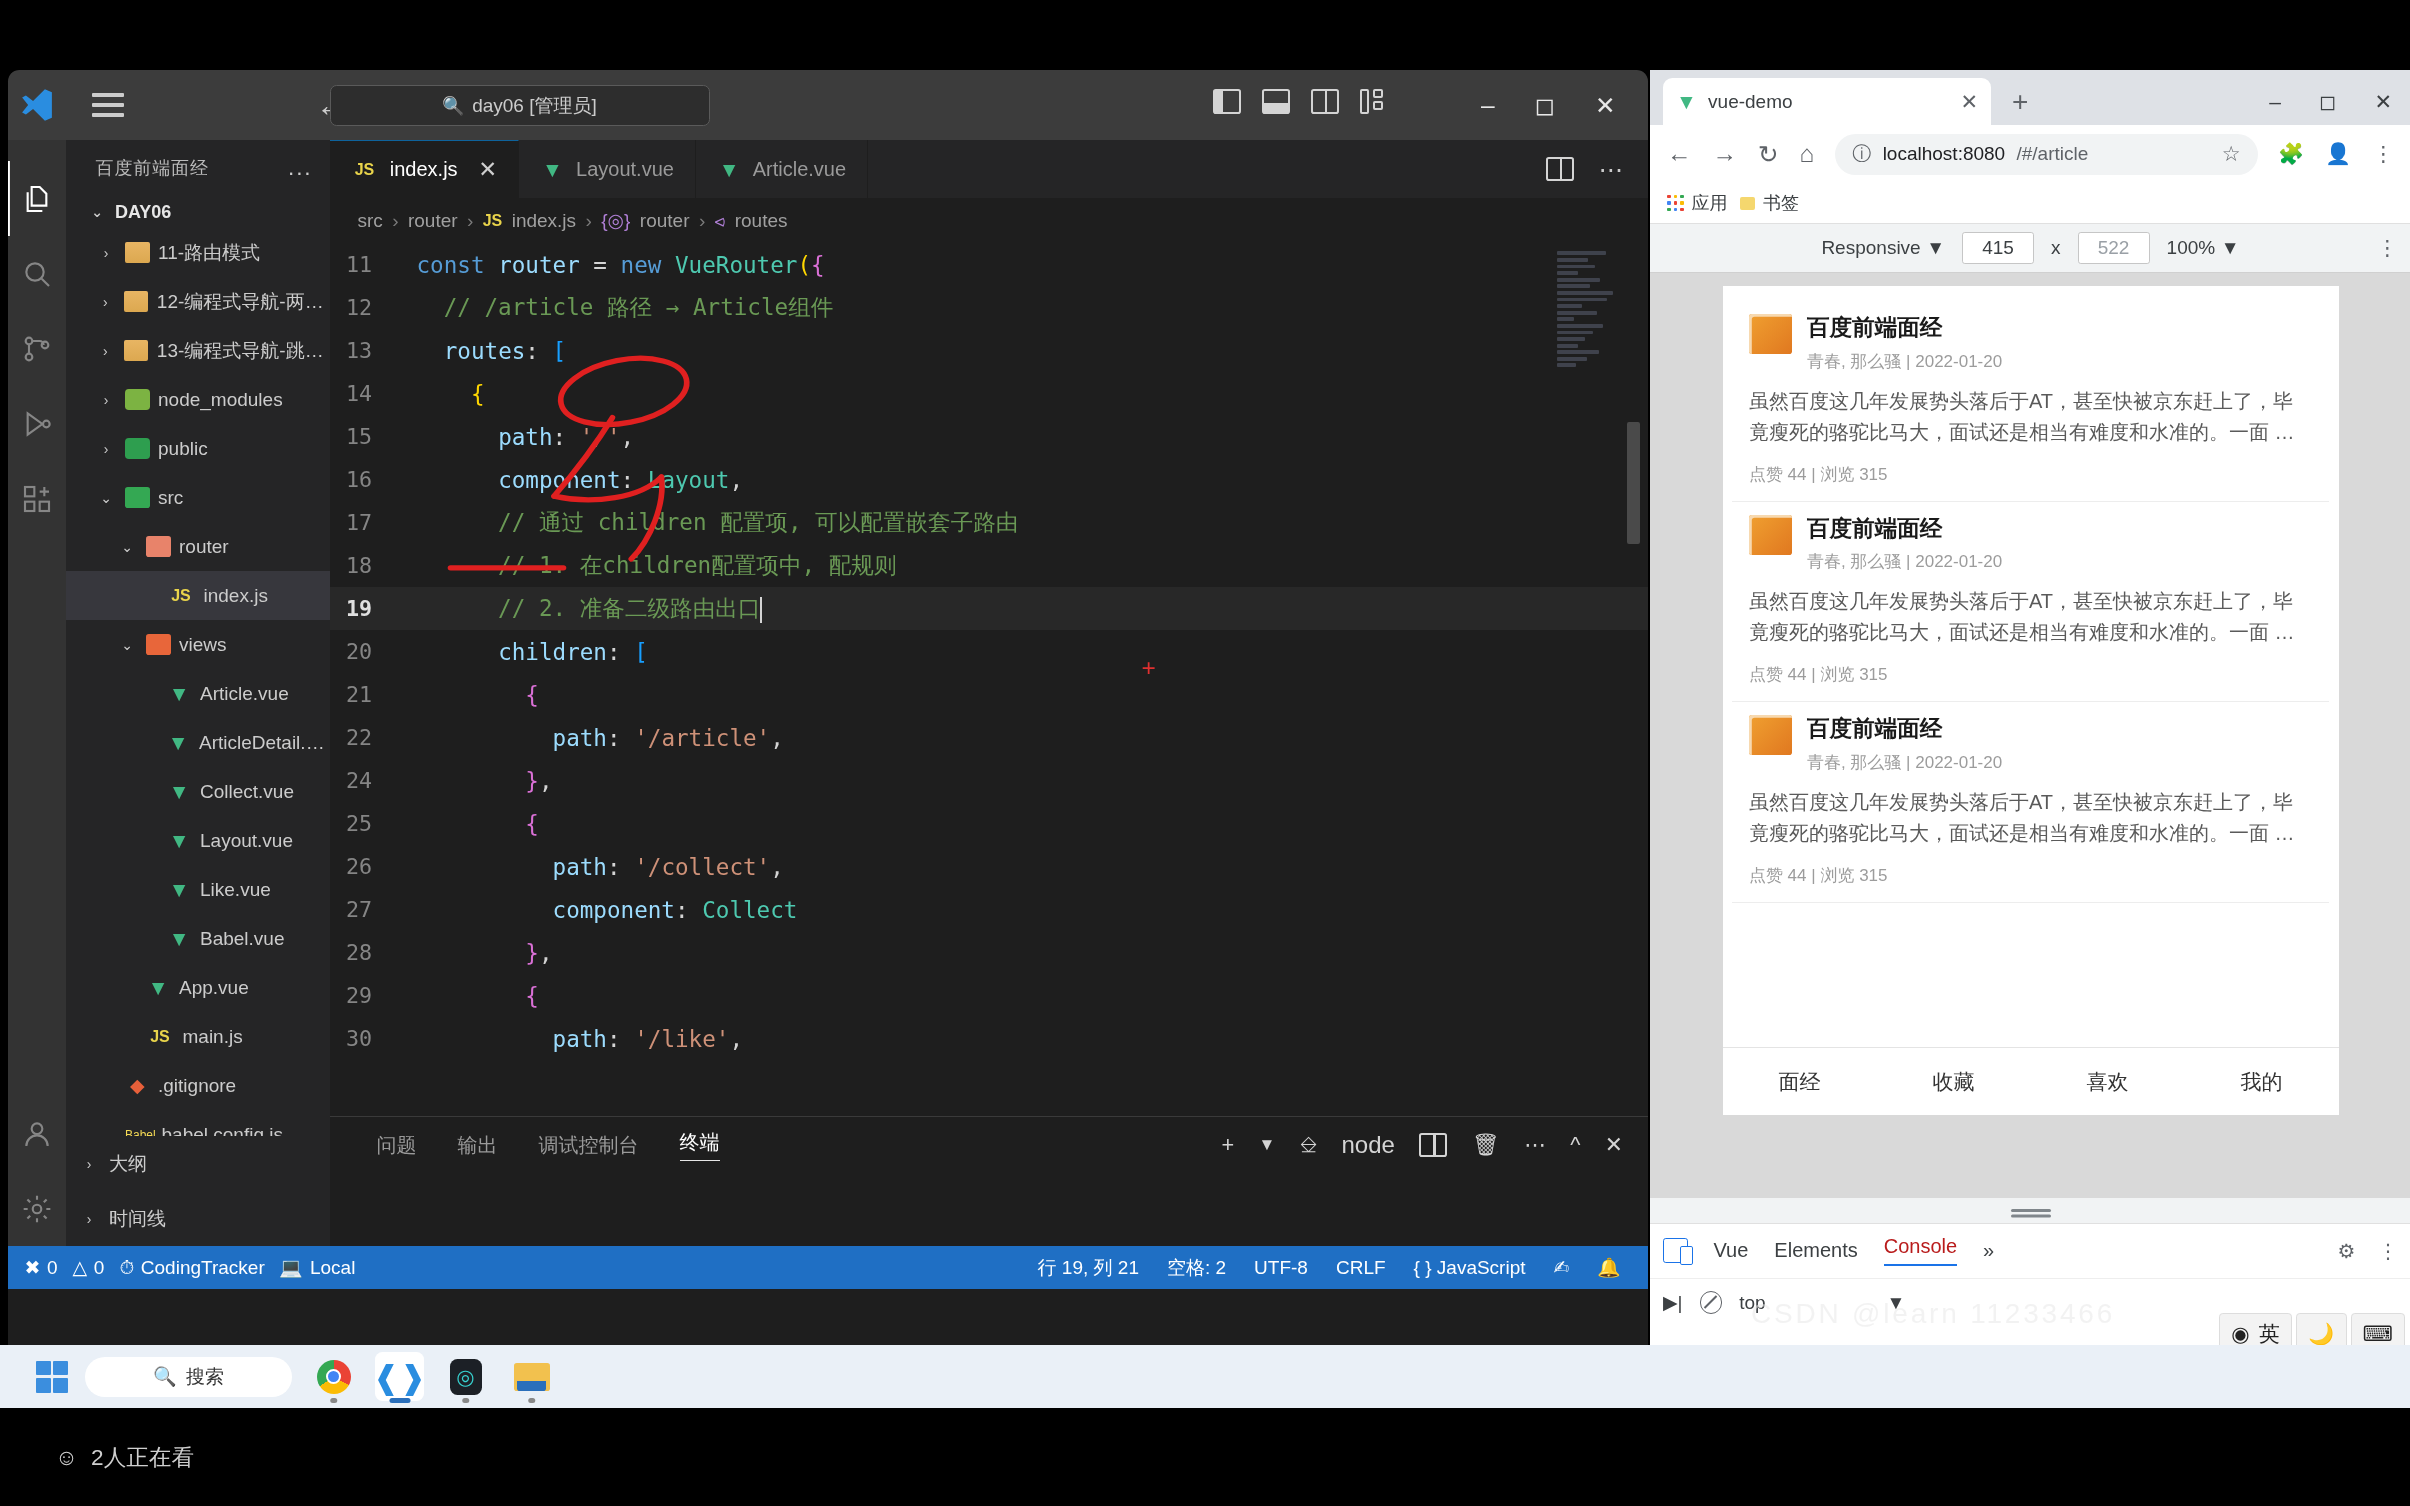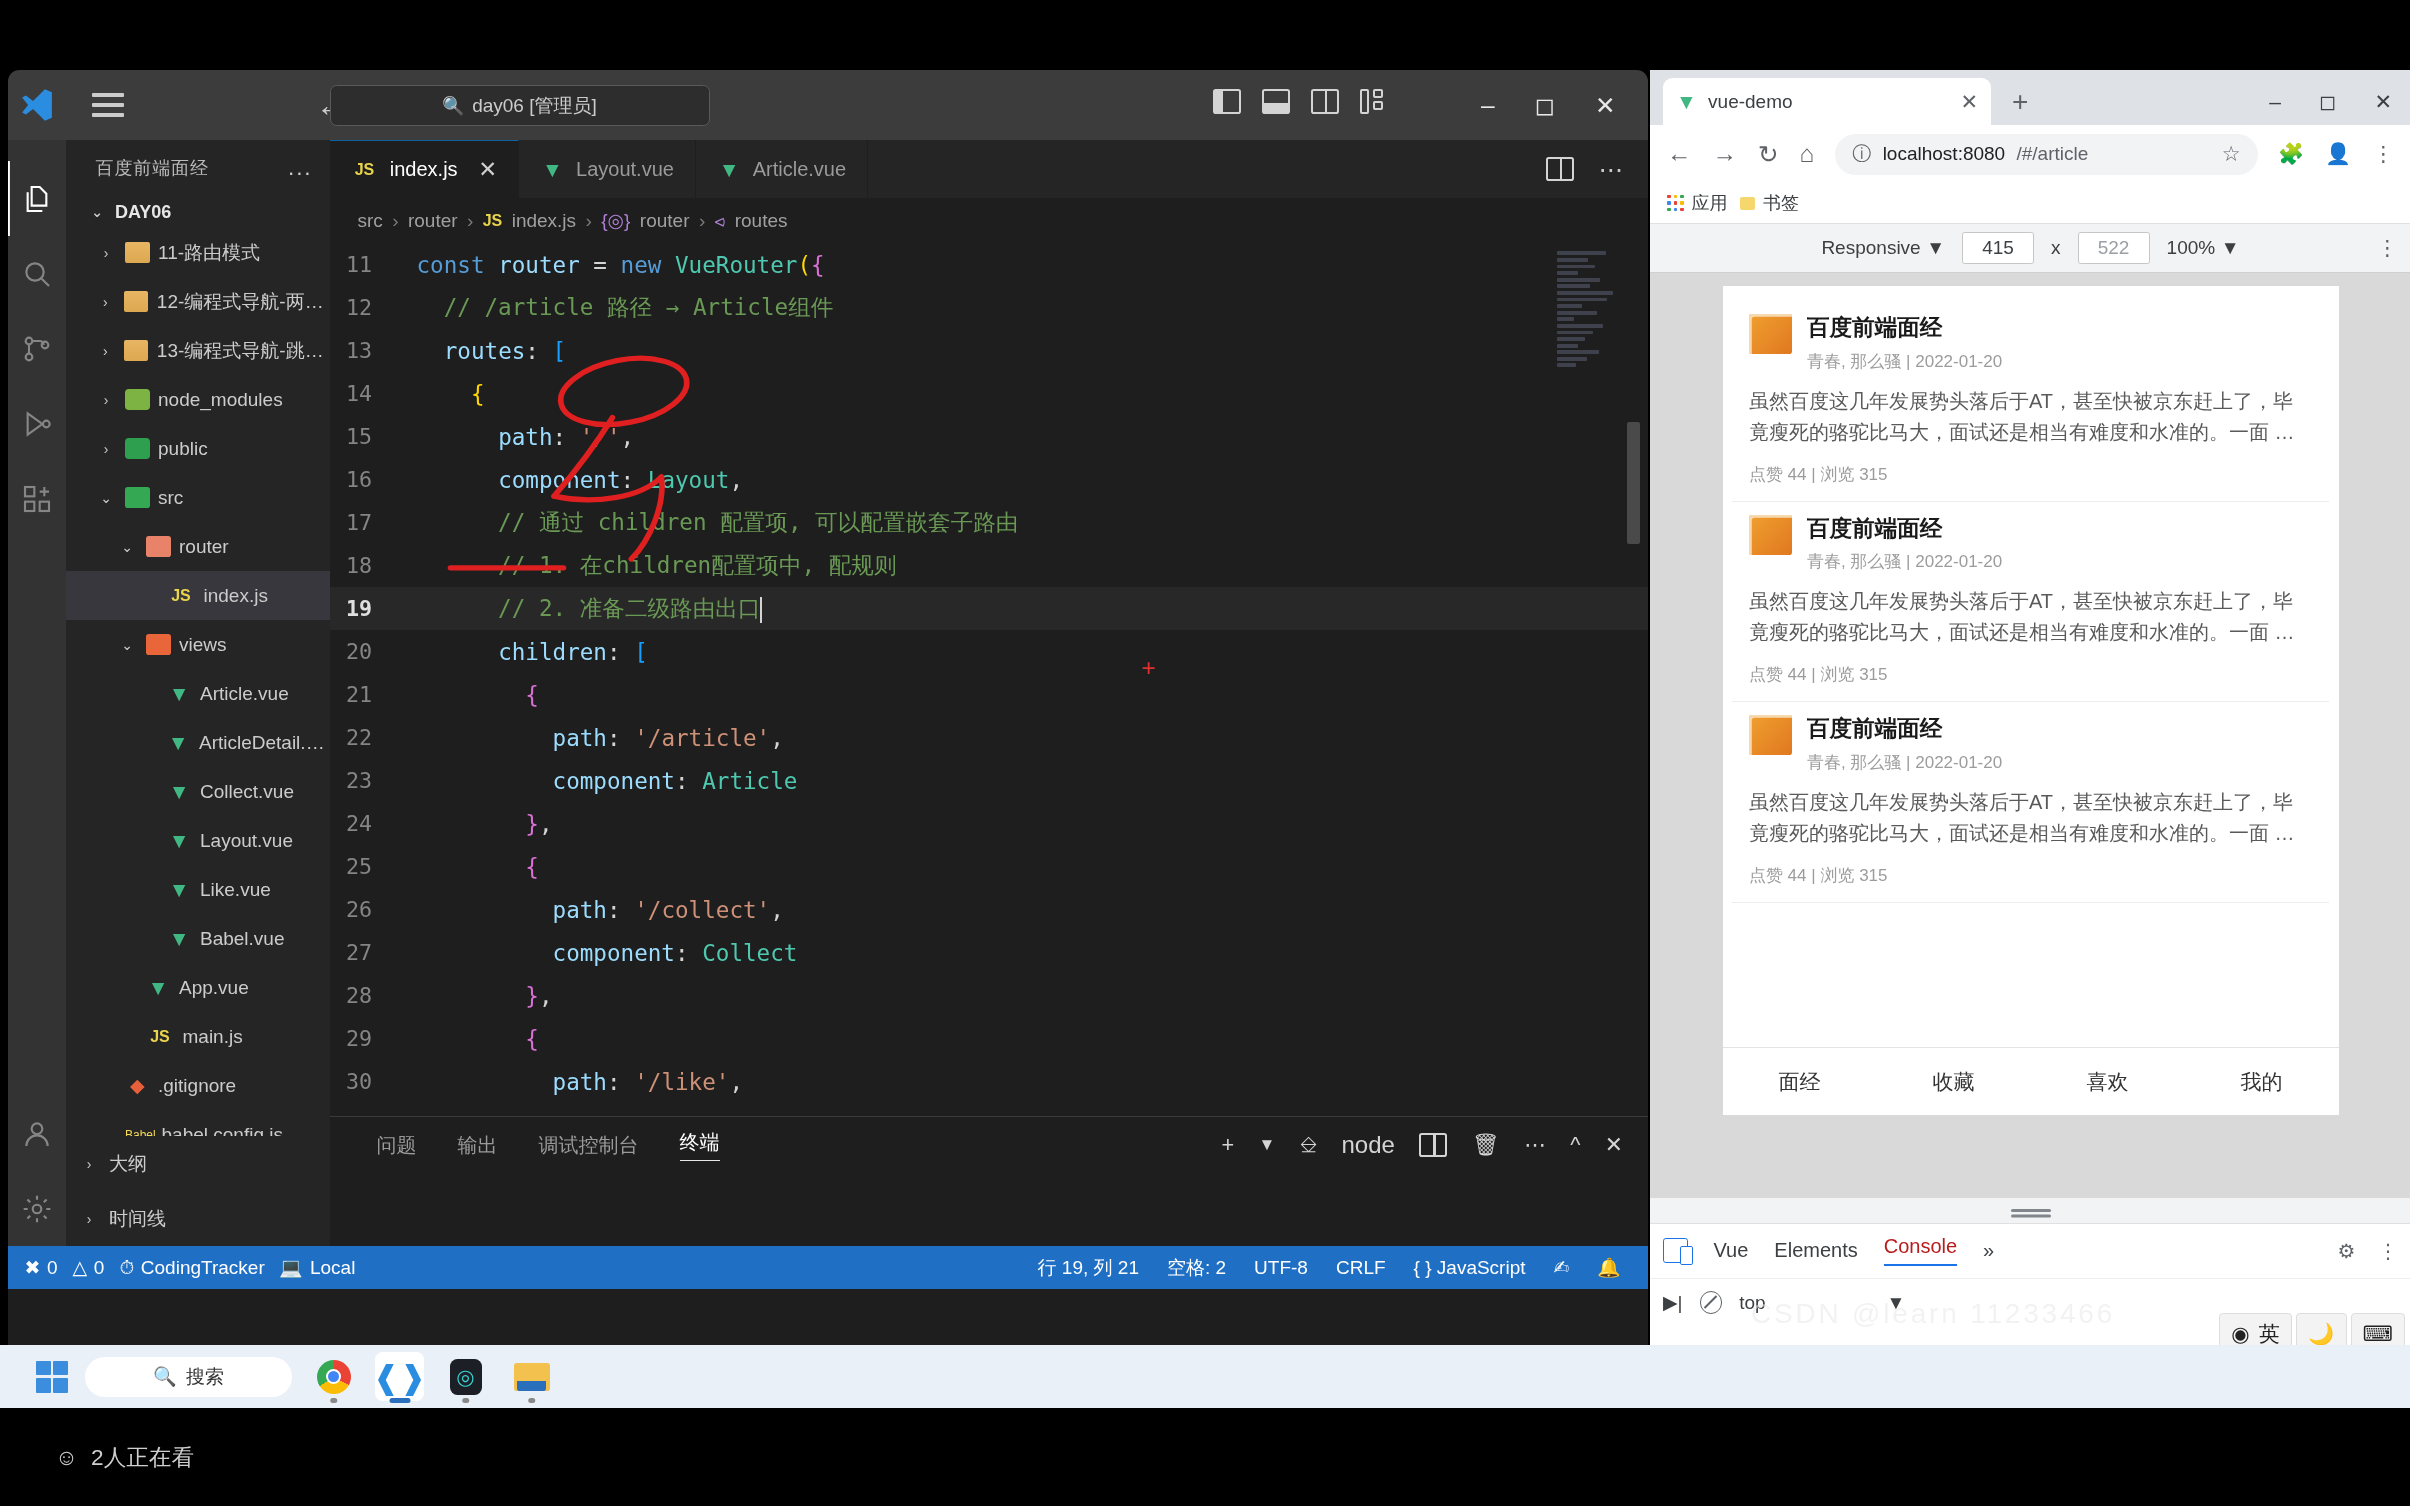--- a/index.html
+++ b/index.html
@@ -496,24 +496,20 @@
               </div>
               <div class="cline">
                 <span class="ln">21</span>
                 <span class="src"><span class="plain">        </span><span class="pp">{</span></span>
               </div>
               <div class="cline">
                 <span class="ln">22</span>
                 <span class="src"><span class="plain">          </span><span class="pr">path</span><span class="plain">: </span><span class="str">'/article'</span><span class="plain">,</span></span>
               </div>
               <div class="cline">
-                <span class="ln">23</span>
-                <span class="src"><span class="plain">          </span><span class="pr">component</span><span class="plain">: </span><span class="cls">Article</span></span>
-              </div>
-              <div class="cline">
                 <span class="ln">24</span>
                 <span class="src"><span class="plain">        </span><span class="pp">}</span><span class="plain">,</span></span>
               </div>
               <div class="cline">
                 <span class="ln">25</span>
                 <span class="src"><span class="plain">        </span><span class="pp">{</span></span>
               </div>
               <div class="cline">
                 <span class="ln">26</span>
                 <span class="src"><span class="plain">          </span><span class="pr">path</span><span class="plain">: </span><span class="str">'/collect'</span><span class="plain">,</span></span>

